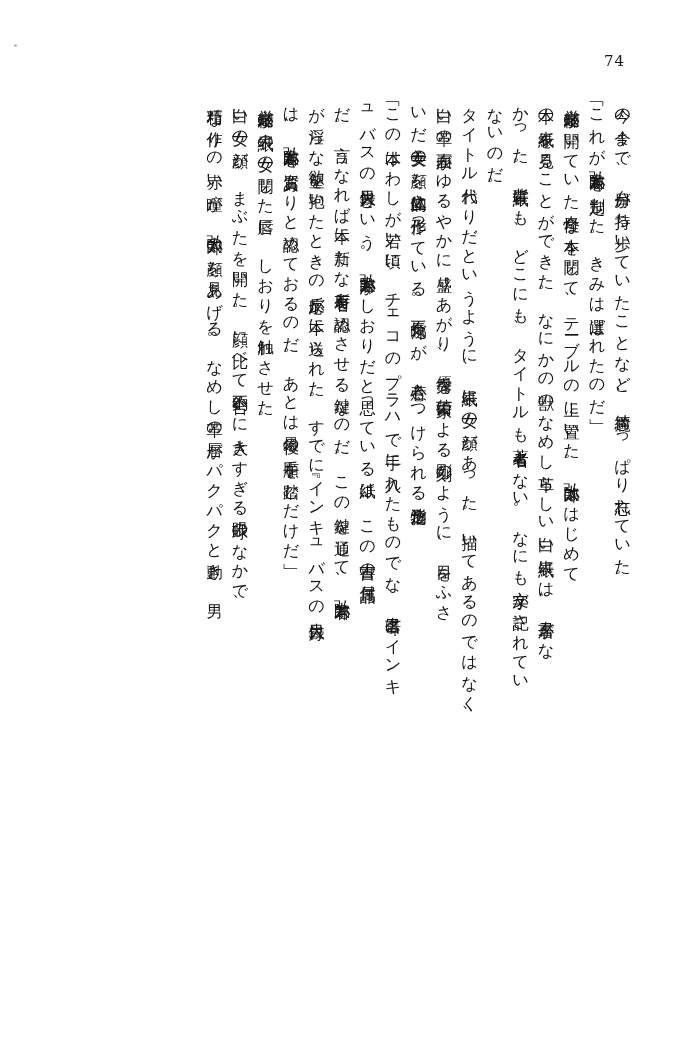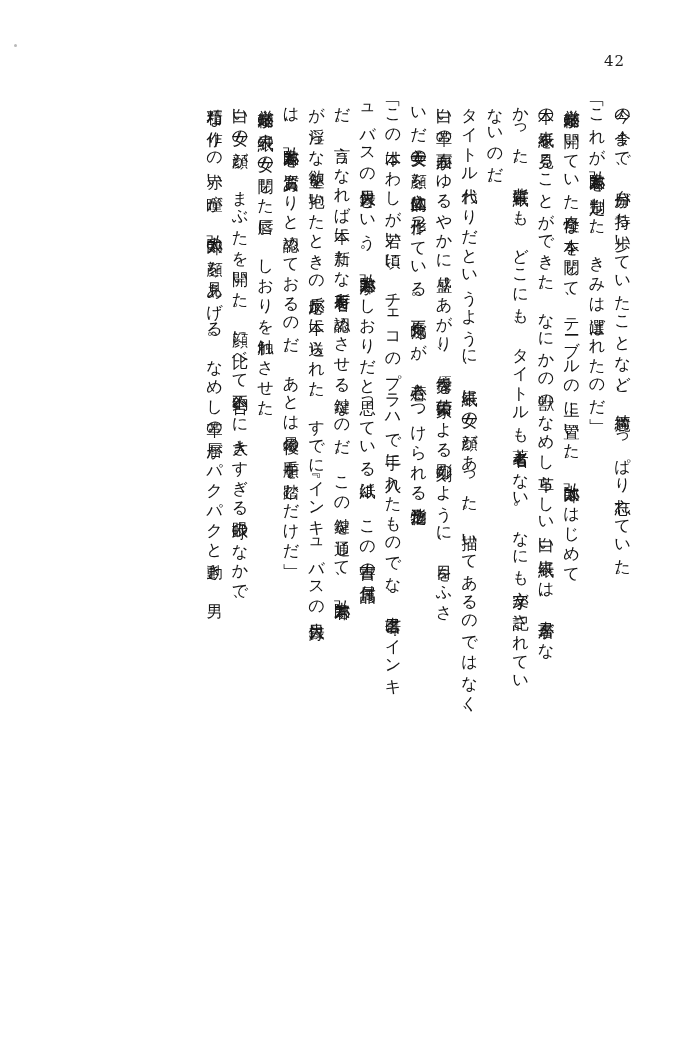--- a/index.html
+++ b/index.html
@@ -74,21 +74,21 @@
     font-family: "DejaVu Serif", "Liberation Serif", serif;
   }
 </style>
 </head>
 <body>
 
 <div class="page">
 
   <div class="corner-mark"></div>
 
-  <div class="page-number">42</div>
+  <div class="page-number">74</div>
 
   <div class="body-text">
     <div class="column">今の今まで、自分が持ち歩いていたことなど、綺麗さっぱり忘れていた。</div>
     <div class="column">「これが弘太郎君を判定した。きみは選ばれたのだ」</div>
     <div class="column">厳之輔が開いていた奇怪な本を閉じて、テーブルの上に置いた。弘太郎ははじめて</div>
     <div class="column">本の表紙を見ることができた。なにかの獣のなめし革らしい白い表紙には、書名がな</div>
     <div class="column">かった。背表紙にも、どこにも、タイトルも著者名もない。なにも文字が記されてい</div>
     <div class="column">ないのだ。</div>
     <div class="column">タイトル代わりだというように、表紙に女の顔があった。描いてあるのではなく、</div>
     <div class="column">白い革の表面がゆるやかに盛りあがり、優秀な芸術家による彫刻のように、目をふさ</div>

